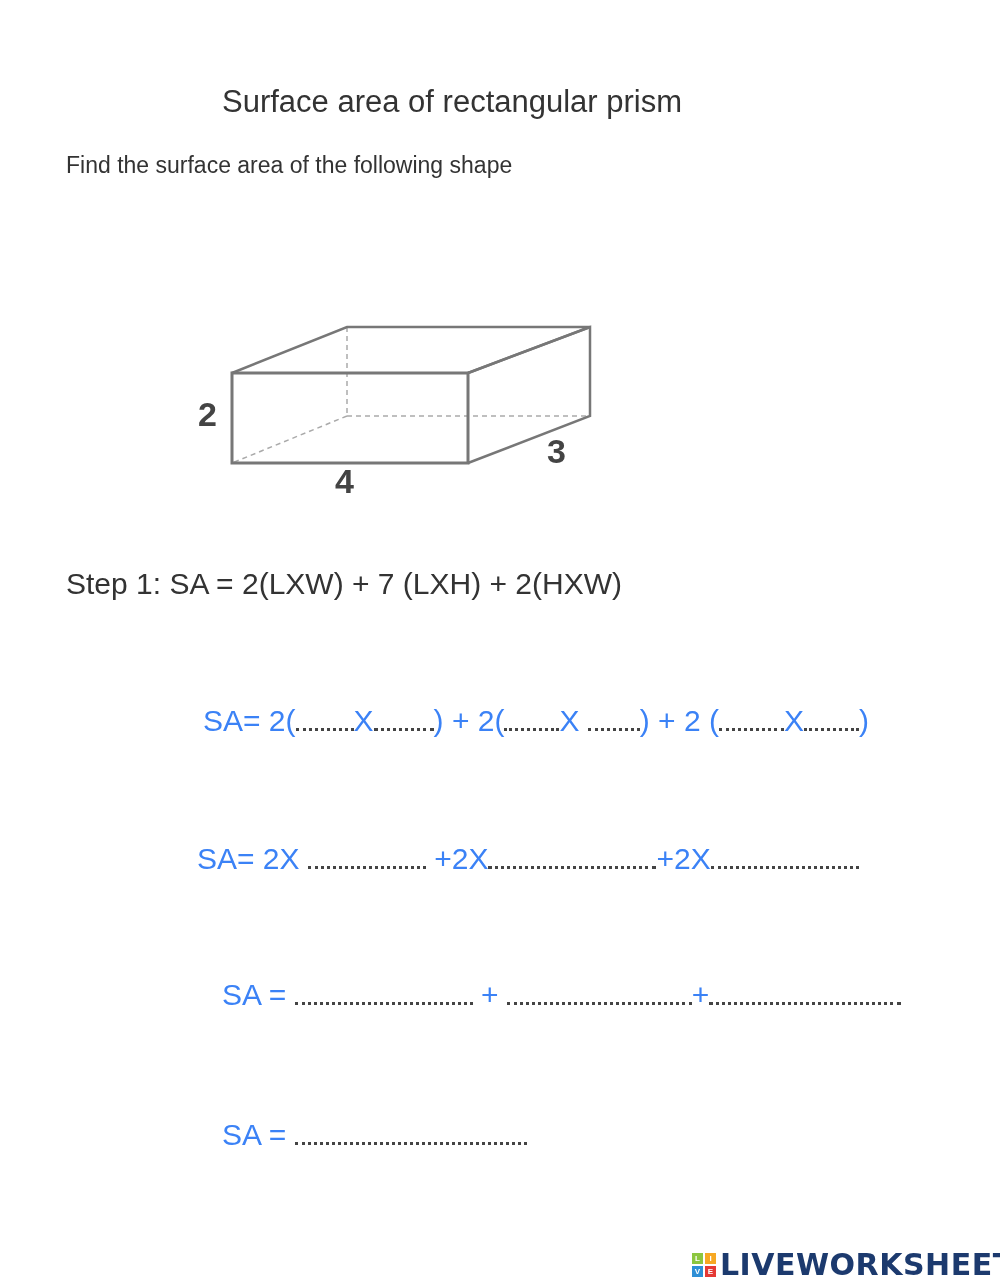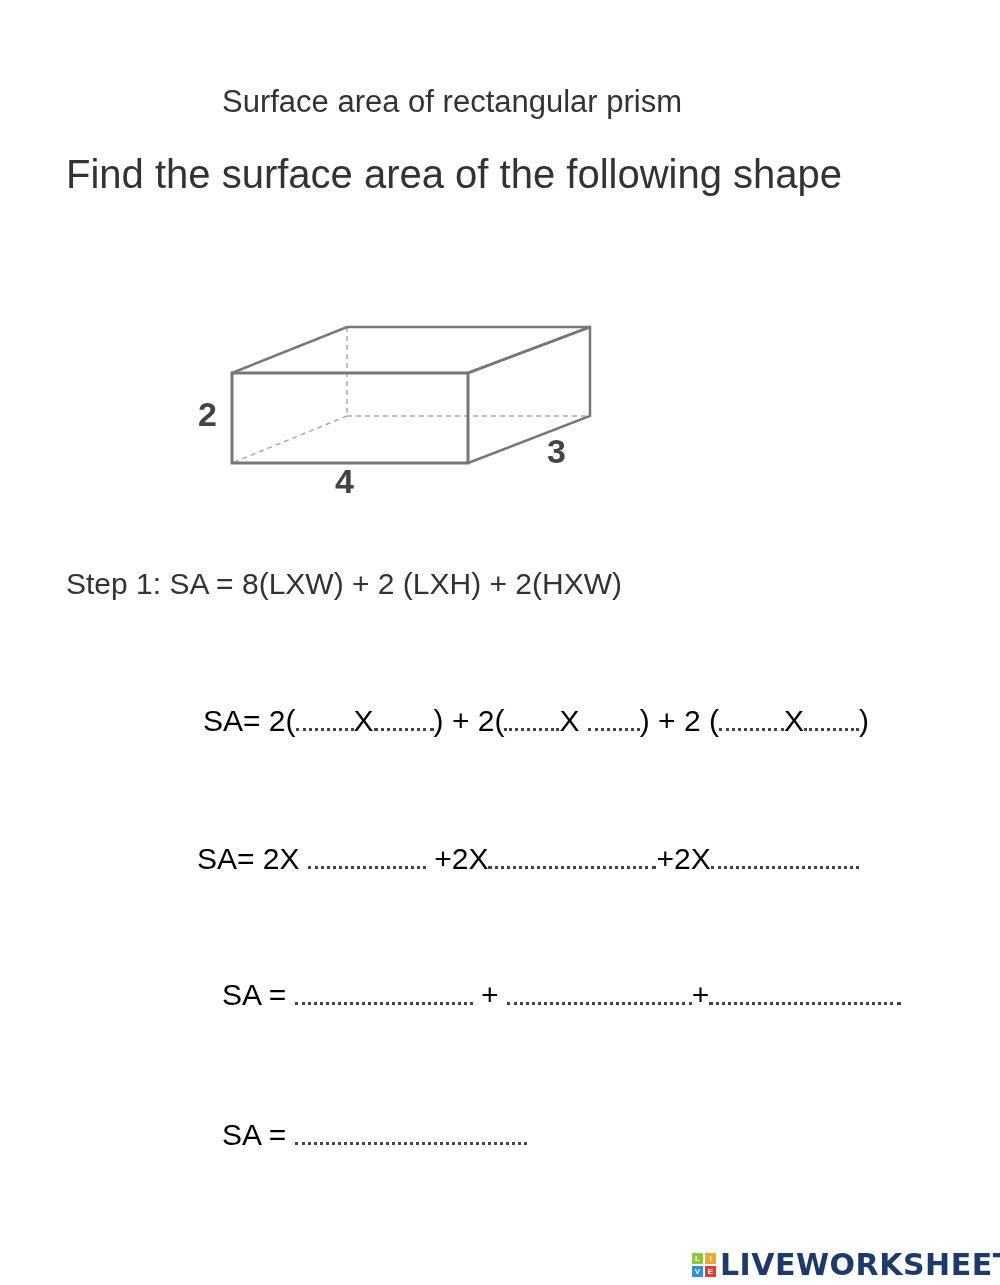--- a/index.html
+++ b/index.html
@@ -2,23 +2,23 @@
 <html><head>
 <meta charset="utf-8">
 <style>
   html, body { margin: 0; padding: 0; }
   body {
     width: 1000px; height: 1285px; background: #ffffff; position: relative; overflow: hidden;
     font-family: "Liberation Sans", "DejaVu Sans", sans-serif; color: #2b2b2b;
   }
   .abs { position: absolute; white-space: nowrap; margin-top: 24px; }
   .title { left: 222px; top: 60px; font-size: 31px; color: #333; }
-  .instr { left: 66px; top: 128px; font-size: 40px; color: #333; }
+  .instr { left: 66px; top: 128px; font-size: 23px; color: #333; }
   .step { left: 66px; top: 543px; font-size: 30px; color: #333; }
-  .line { font-size: 30px; color: #000000; }
+  .line { font-size: 30px; color: #3b82f6; }
   .l1 { left: 203px; top: 680px; }
   .l2 { left: 197px; top: 818px; }
   .l3 { left: 222px; top: 954px; }
   .l4 { left: 222px; top: 1094px; }
   .blank { display: inline-block; border-bottom: 3px dotted #444; height: 22px; vertical-align: baseline; }
   .prism { position: absolute; left: 190px; top: 315px; }
   .dim { position: absolute; font-size: 34px; font-weight: bold; color: #444; }
   .logo { position: absolute; left: 692px; top: 1247px; display: flex; align-items: center; }
   .logo-grid { display: grid; grid-template-columns: 11px 11px; grid-template-rows: 11px 11px; gap: 2px; margin-right: 4px; }
   .logo-grid span { display: block; font-size: 8px; font-weight: bold; color: #fff; text-align: center; line-height: 11px; }
@@ -41,21 +41,21 @@
 
     <rect x="42" y="58" width="236" height="90" fill="none" stroke="#777" stroke-width="3"></rect>
 
     <polyline points="278,58 400,12 400,101 278,148" fill="none" stroke="#777" stroke-width="2.5"></polyline>
   </svg>
   <div class="dim" style="left:8px; top:80px;">2</div>
   <div class="dim" style="left:145px; top:147px;">4</div>
   <div class="dim" style="left:357px; top:117px;">3</div>
 </div>
 
-<div class="abs step">Step 1: SA = 8(LXW) + 2 (LXH) + 2(HXW)</div>
+<div class="abs step">Step 1: SA = 2(LXW) + 7 (LXH) + 2(HXW)</div>
 
 <div class="abs line l1">
   <span>SA= 2(</span><span class="blank" style="width:58px"></span><span>X</span><span class="blank" style="width:60px"></span><span>) + 2(</span><span class="blank" style="width:55px"></span><span>X</span>&nbsp;<span class="blank" style="width:52px"></span><span>) + 2 (</span><span class="blank" style="width:65px"></span><span>X</span><span class="blank" style="width:55px"></span><span>)</span>
 </div>
 
 <div class="abs line l2">
   <span>SA= 2X</span>&nbsp;<span class="blank" style="width:118px"></span>&nbsp;<span>+2X</span><span class="blank" style="width:168px"></span><span>+2X</span><span class="blank" style="width:148px"></span>
 </div>
 
 <div class="abs line l3">

